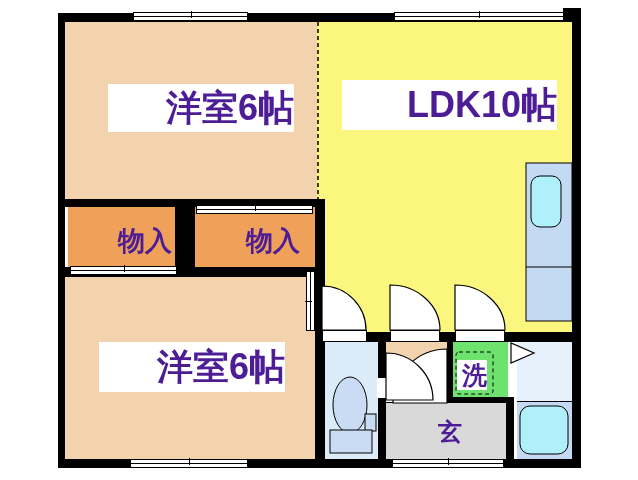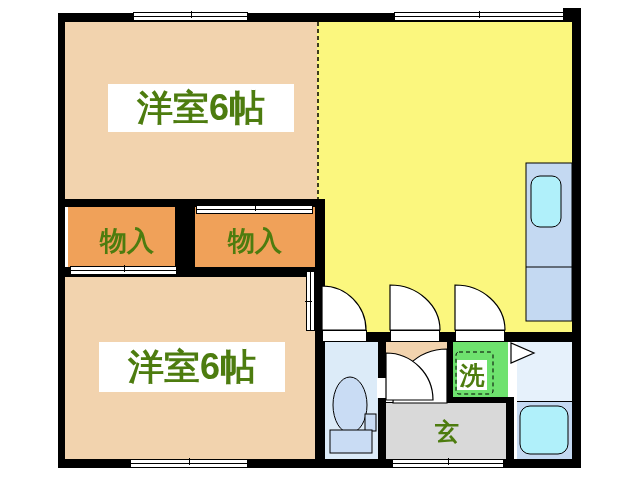--- a/index.html
+++ b/index.html
@@ -11,21 +11,21 @@
   .whitebox{position:absolute;background:#fff;}
   .leaf{position:absolute;background:#fff;border:1px solid #000;box-sizing:border-box;}
   .sym{position:absolute;background:#fff;border:1px solid #000;box-sizing:border-box;}
   .sym .mid{position:absolute;background:#000;}
   .sym.h .mid{left:0;right:0;top:3px;height:1px;}
   .sym.v .mid{top:0;bottom:0;left:3px;width:1px;}
   .sym .tick{position:absolute;background:#000;}
   .sym.h .tick{left:50%;top:-2px;width:1px;height:7px;}
   .sym.v .tick{top:50%;left:-2px;height:1px;width:7px;}
   .step{position:absolute;background:#fff;border-top:1px solid #000;border-bottom:1px solid #000;box-sizing:border-box;}
-  .lbl{position:absolute;font-weight:bold;color:#4d7c0f;text-align:center;white-space:nowrap;}
+  .lbl{position:absolute;font-weight:bold;color:#4c1d95;text-align:right;white-space:nowrap;}
   .boxed{background:#fff;}
   svg.overlay{position:absolute;left:0;top:0;}
   .c-peach{background:var(--room_peach,#f2d3ae);}
   .c-orange{background:var(--closet_orange,#f0a159);}
   .c-yellow{background:var(--ldk_yellow,#fbf77e);}
   .c-toilet{background:var(--toilet_blue,#dcebf8);}
   .c-green{background:var(--laundry_green,#6ee26e);}
   .c-gray{background:var(--entrance_gray,#d9d9d9);}
   .c-bathup{background:var(--bath_upper_blue,#e6f1fb);}
   .c-bathlow{background:var(--bath_lower_blue,#c4d9f2);border-top:1px solid #000;box-sizing:border-box;}
@@ -125,19 +125,20 @@
   <div class="sym h" style="left:70px;top:266px;width:107px;height:9px;">
       <div class="mid"></div>
       <div class="tick"></div>
     </div>
   <div class="sym v" style="left:306px;top:271px;width:9px;height:60px;">
       <div class="mid"></div>
       <div class="tick"></div>
     </div>
 
   <div class="lbl boxed" style="left:108px;top:84px;width:186px;height:48px;line-height:48px;font-size:36px;">洋室6帖</div>
+  <div class="lbl boxed" style="left:342px;top:80px;width:215px;height:50px;line-height:50px;font-size:36px;">LDK10帖</div>
   <div class="lbl boxed" style="left:99px;top:342px;width:186px;height:50px;line-height:50px;font-size:36px;">洋室6帖</div>
   <div class="lbl" style="left:82px;top:226px;width:90px;height:30px;line-height:30px;font-size:27px;">物入</div>
   <div class="lbl" style="left:210px;top:226px;width:90px;height:30px;line-height:30px;font-size:27px;">物入</div>
   <div class="lbl boxed" style="left:457px;top:360px;width:30px;height:30px;line-height:30px;font-size:25px;">洗</div>
   <div class="lbl" style="left:432px;top:418px;width:30px;height:28px;line-height:28px;font-size:24px;">玄</div>
 
 </div>
 
 </body></html>

